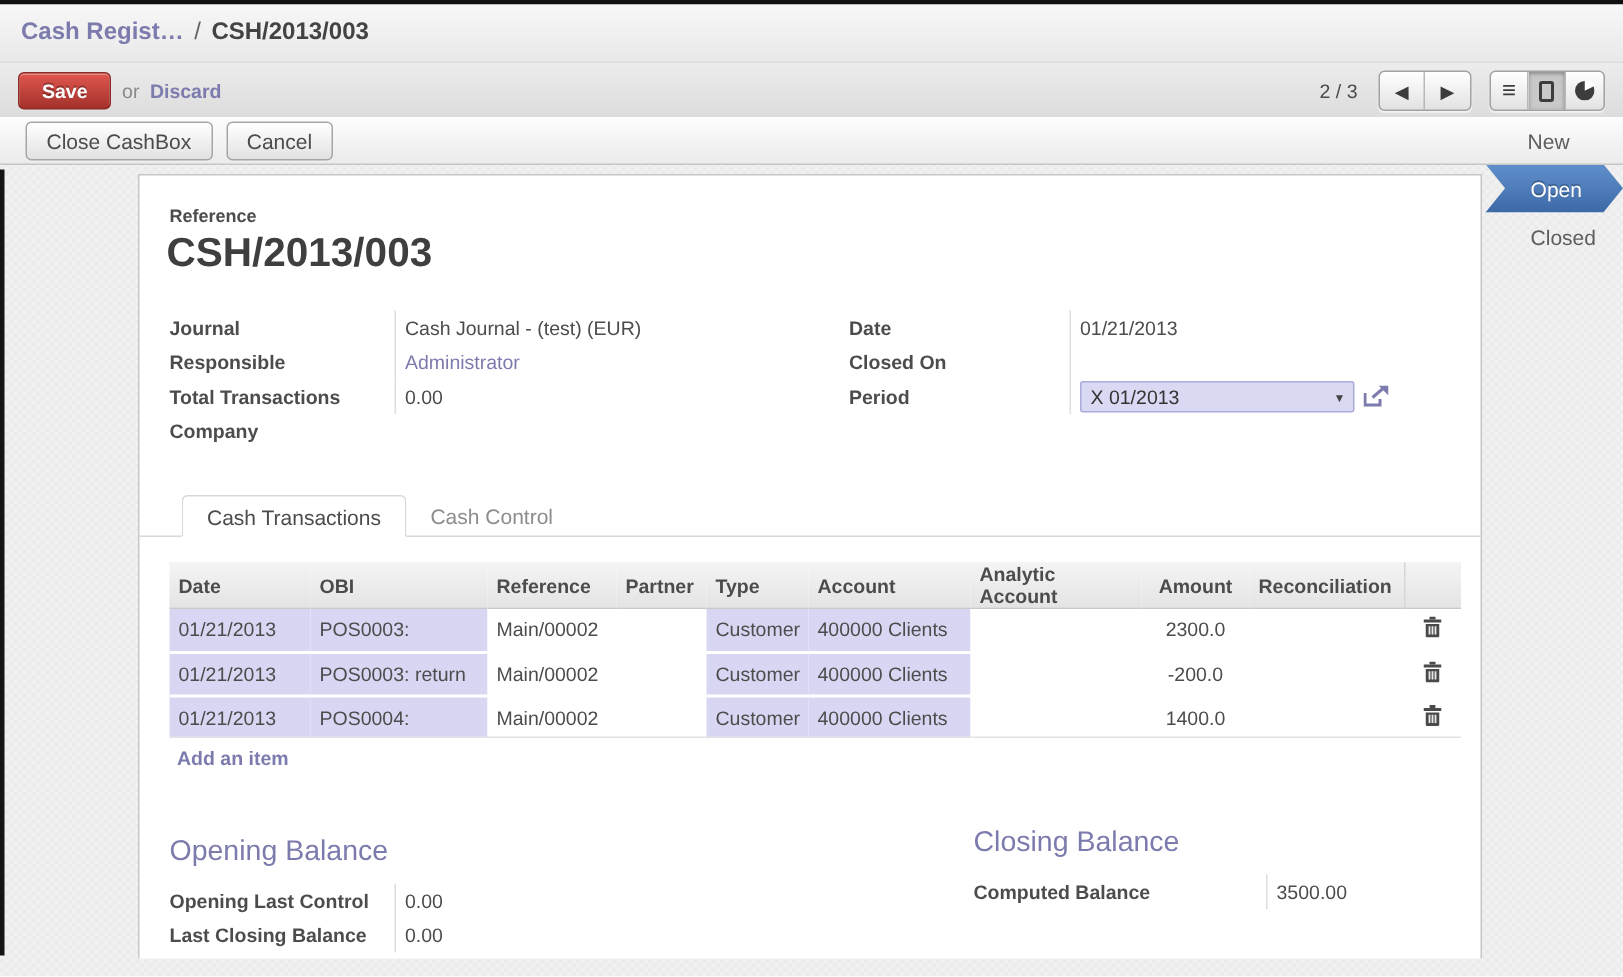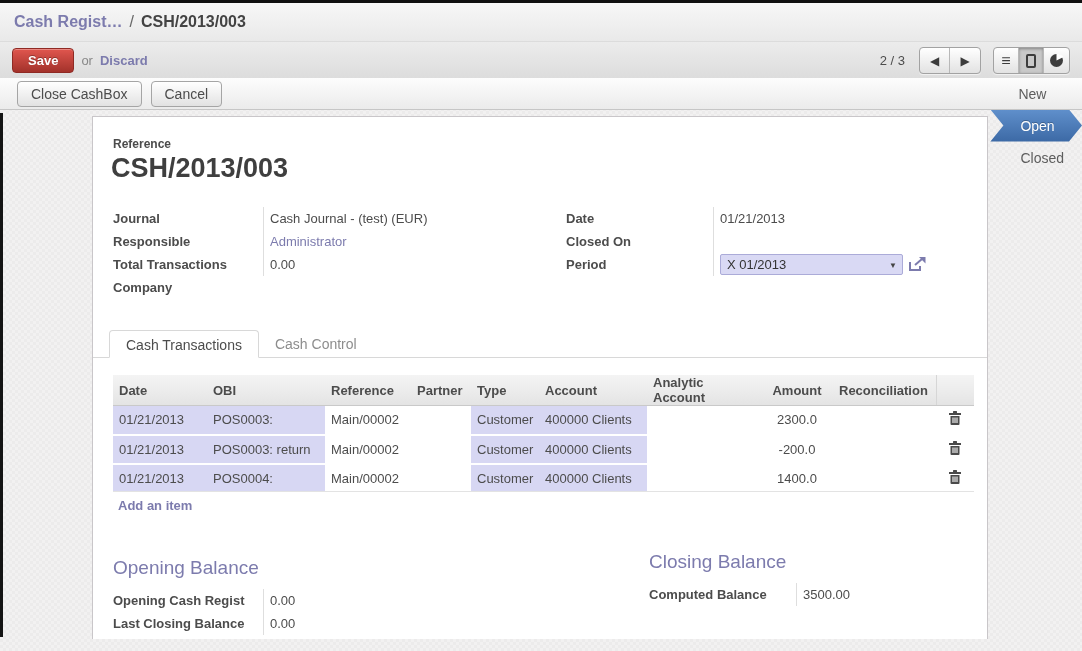--- a/index.html
+++ b/index.html
@@ -67,21 +67,21 @@
   .glabel { font-weight:bold; line-height:23px; }
   .gvalue { border-left:1px solid #dedede; padding-left:6px; line-height:23px; }
   .link-val { color:#7c7bad; cursor:pointer; }
   .period-cell { display:flex; align-items:center; }
   .fake-select { width:183px; height:21px; background:#d9d9f4; border:1px solid #ababd8; border-radius:2px;
     position:relative; line-height:19px; padding-left:6px; font-size:13px; color:#333; cursor:pointer; }
   .select-caret { position:absolute; right:5px; top:1px; font-size:8px; color:#444; line-height:19px; }
   .ext-icon { margin-left:6px; cursor:pointer; display:inline-flex; }
 
   .tabs { position:absolute; left:0; top:212px; width:894px; height:29px;
-    border-bottom:1px solid #d8d8d8; padding-left:16px; display:flex; align-items:flex-end; }
+    border-bottom:1px solid #d8d8d8; padding-left:28px; display:flex; align-items:flex-end; }
   .tab { height:28px; line-height:28px; padding:0 16px; font-size:14px; color:#8d8d8d;
     position:relative; top:1px; cursor:pointer; }
   .tab.active { background:#fff; border:1px solid #d8d8d8; border-bottom:1px solid #fff;
     border-radius:4px 4px 0 0; color:#4c4c4c; }
 
   .listview { position:absolute; left:20px; top:258px; width:861px; border-collapse:collapse;
     table-layout:fixed; font-size:13px; color:#4c4c4c; }
   .listview th { height:23px; background:linear-gradient(#f4f4f4,#e4e4e4); border-bottom:1px solid #c9c9c9;
     font-weight:bold; text-align:left; padding:0 6px; cursor:pointer; }
   .listview th.num, .listview td.num { text-align:center; }
@@ -91,21 +91,21 @@
   .listview td.del-cell { text-align:center; cursor:default; }
   .trash-btn { display:inline-flex; cursor:pointer; }
 
   .add-item { position:absolute; left:20px; top:374px; width:861px; border-top:1px solid #e3e3e3;
     padding:6px 0 0 5px; font-size:13px; font-weight:bold; color:#7c7bad; cursor:pointer; }
 
   .section-title { position:absolute; font-size:19px; font-weight:normal; color:#7c7bad; }
   .opening-title { left:20px; top:440px; }
   .closing-title { left:556px; top:434px; }
   .fgroup-opening { left:20px;  top:472px; grid-template-columns:150px 140px; }
-  .fgroup-closing { left:556px; top:466px; grid-template-columns:147px 140px; }
+  .fgroup-closing { left:556px; top:466px; grid-template-columns:147px 140px;gap:48px; }
 </style>
 </head>
 <body>
 
 <div id="app">
   <div class="topbar"></div>
 
   <div class="breadcrumb-bar">
     <span class="bc-parent">Cash Regist…</span>
     <span class="bc-sep">/</span>
@@ -292,21 +292,21 @@
             </span>
           </td>
         </tr>
       </tbody>
     </table>
 
     <div class="add-item">Add an item</div>
 
     <div class="section-title opening-title">Opening Balance</div>
     <div class="fgroup fgroup-opening">
-      <div class="glabel">Opening Cash Regist</div>
+      <div class="glabel">Opening Last Control</div>
       <div class="gvalue">0.00</div>
       <div class="glabel">Last Closing Balance</div>
       <div class="gvalue">0.00</div>
     </div>
 
     <div class="section-title closing-title">Closing Balance</div>
     <div class="fgroup fgroup-closing">
       <div class="glabel">Computed Balance</div>
       <div class="gvalue">3500.00</div>
     </div>

